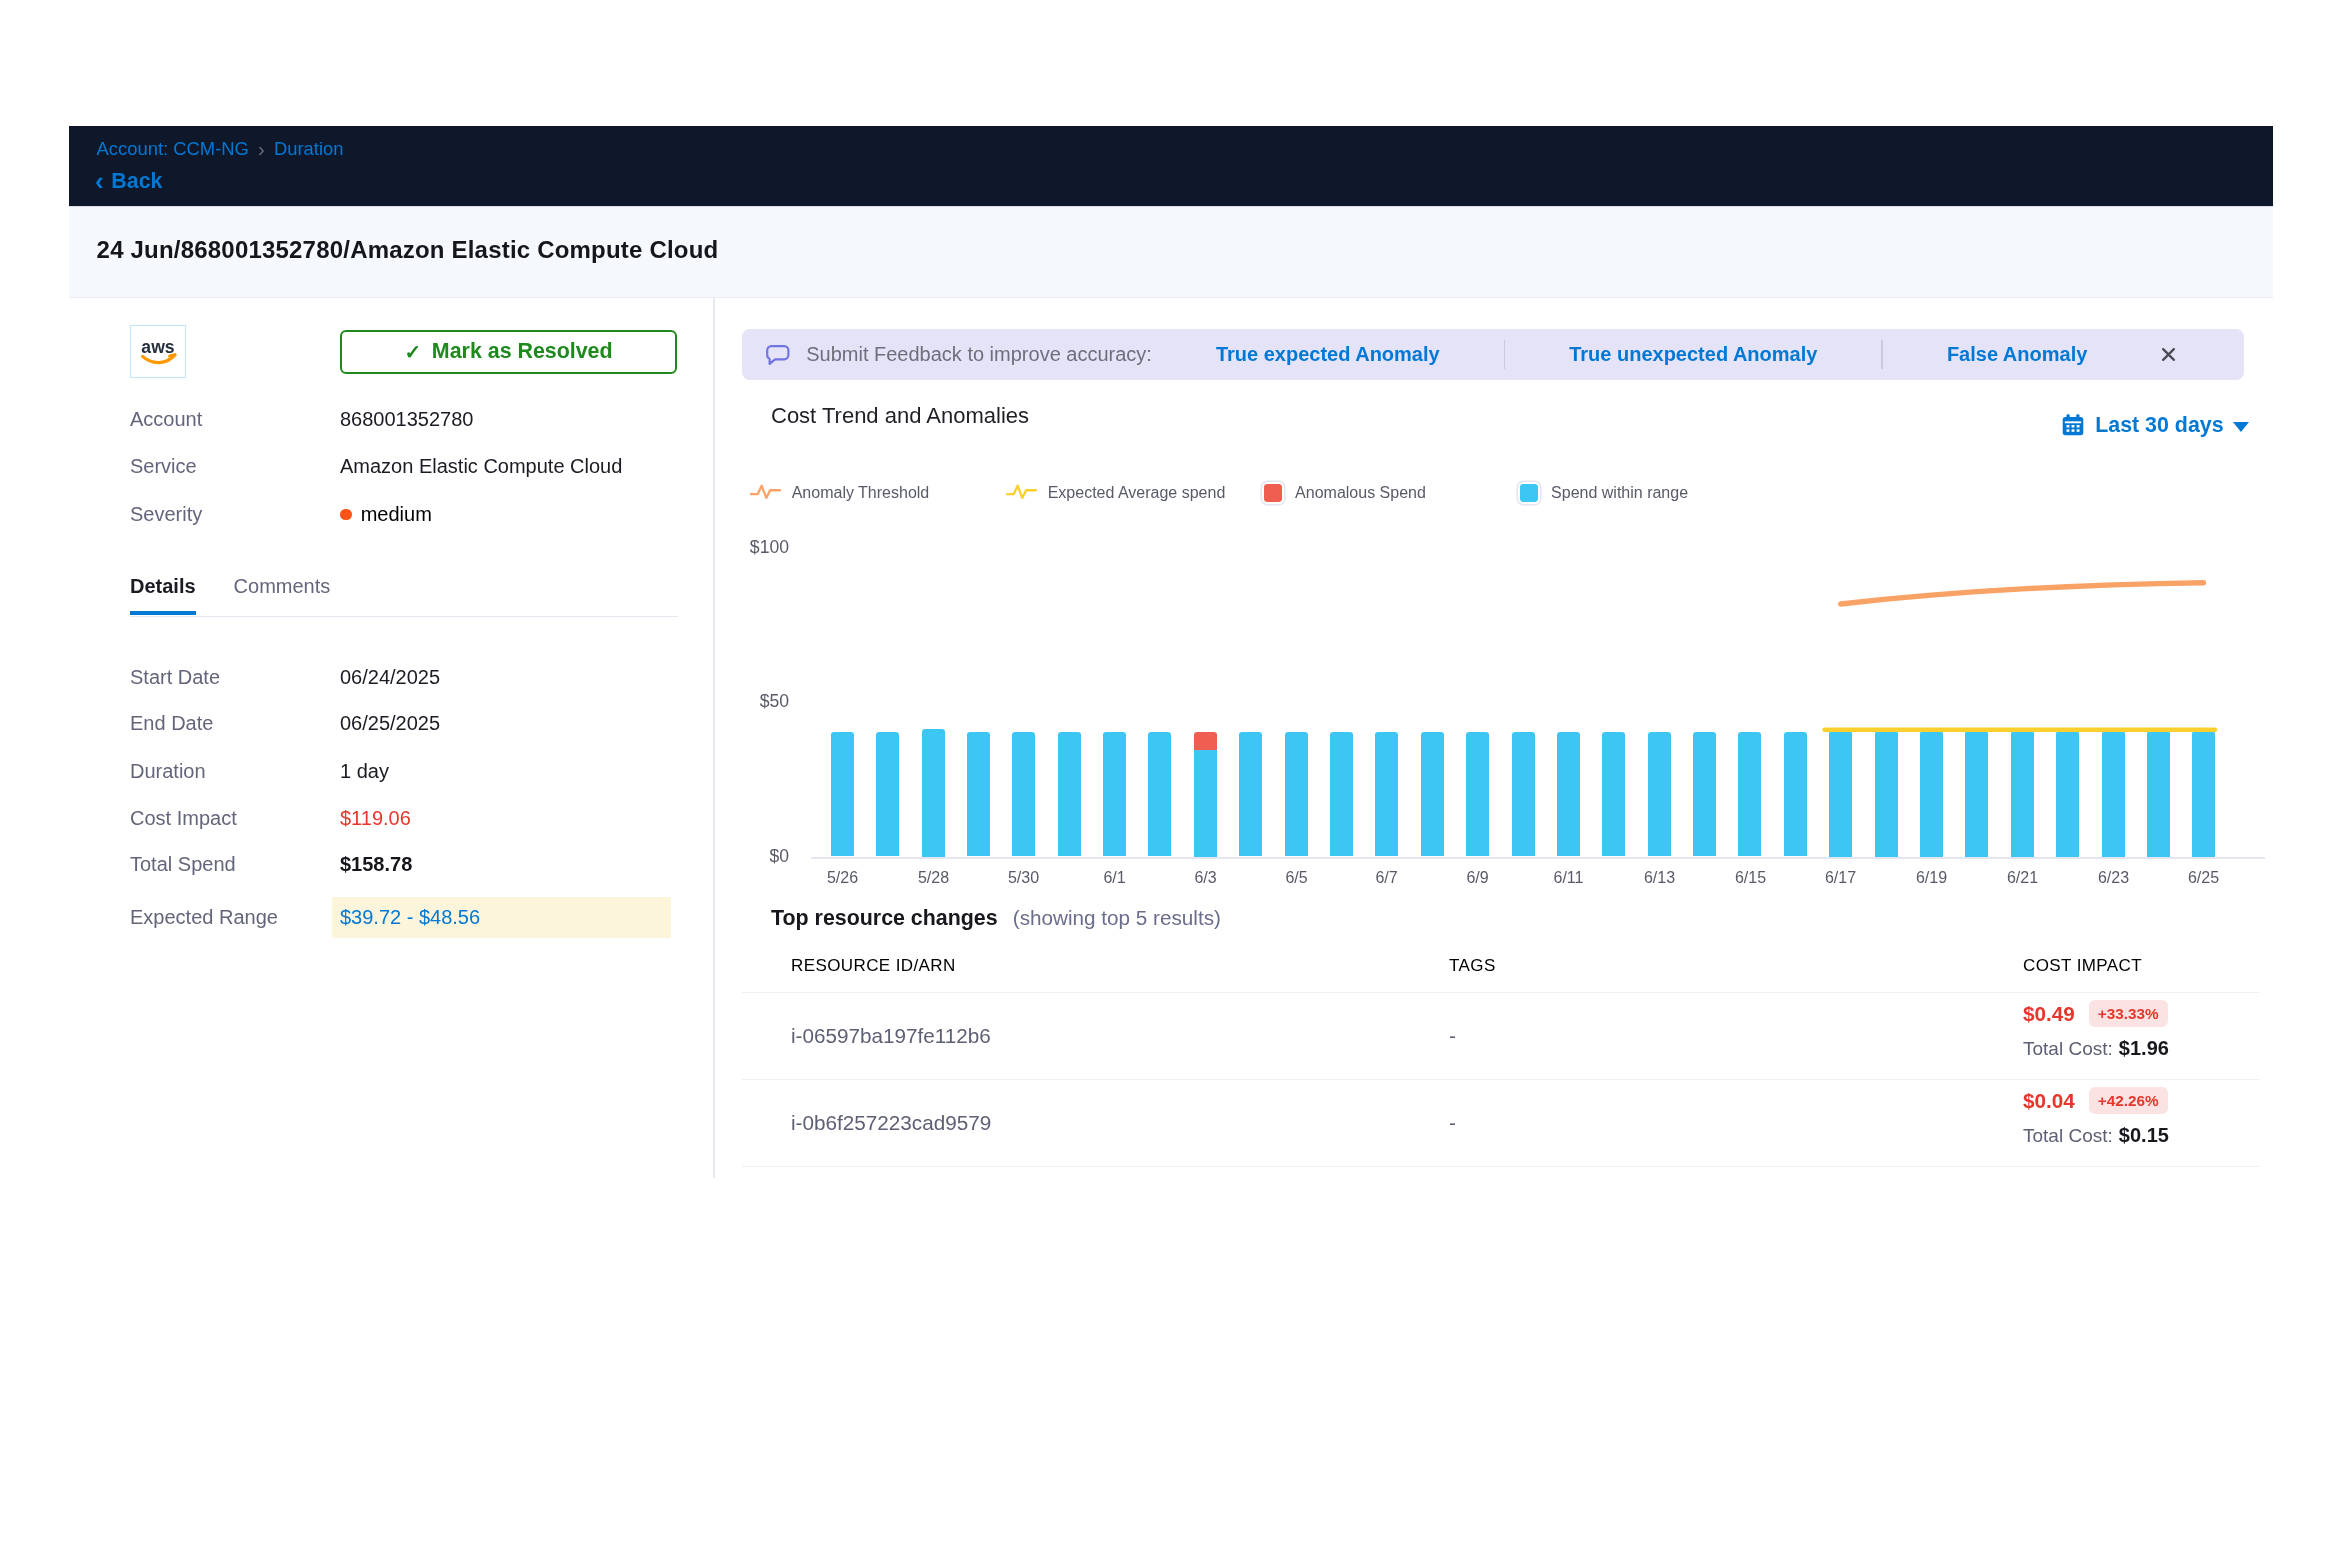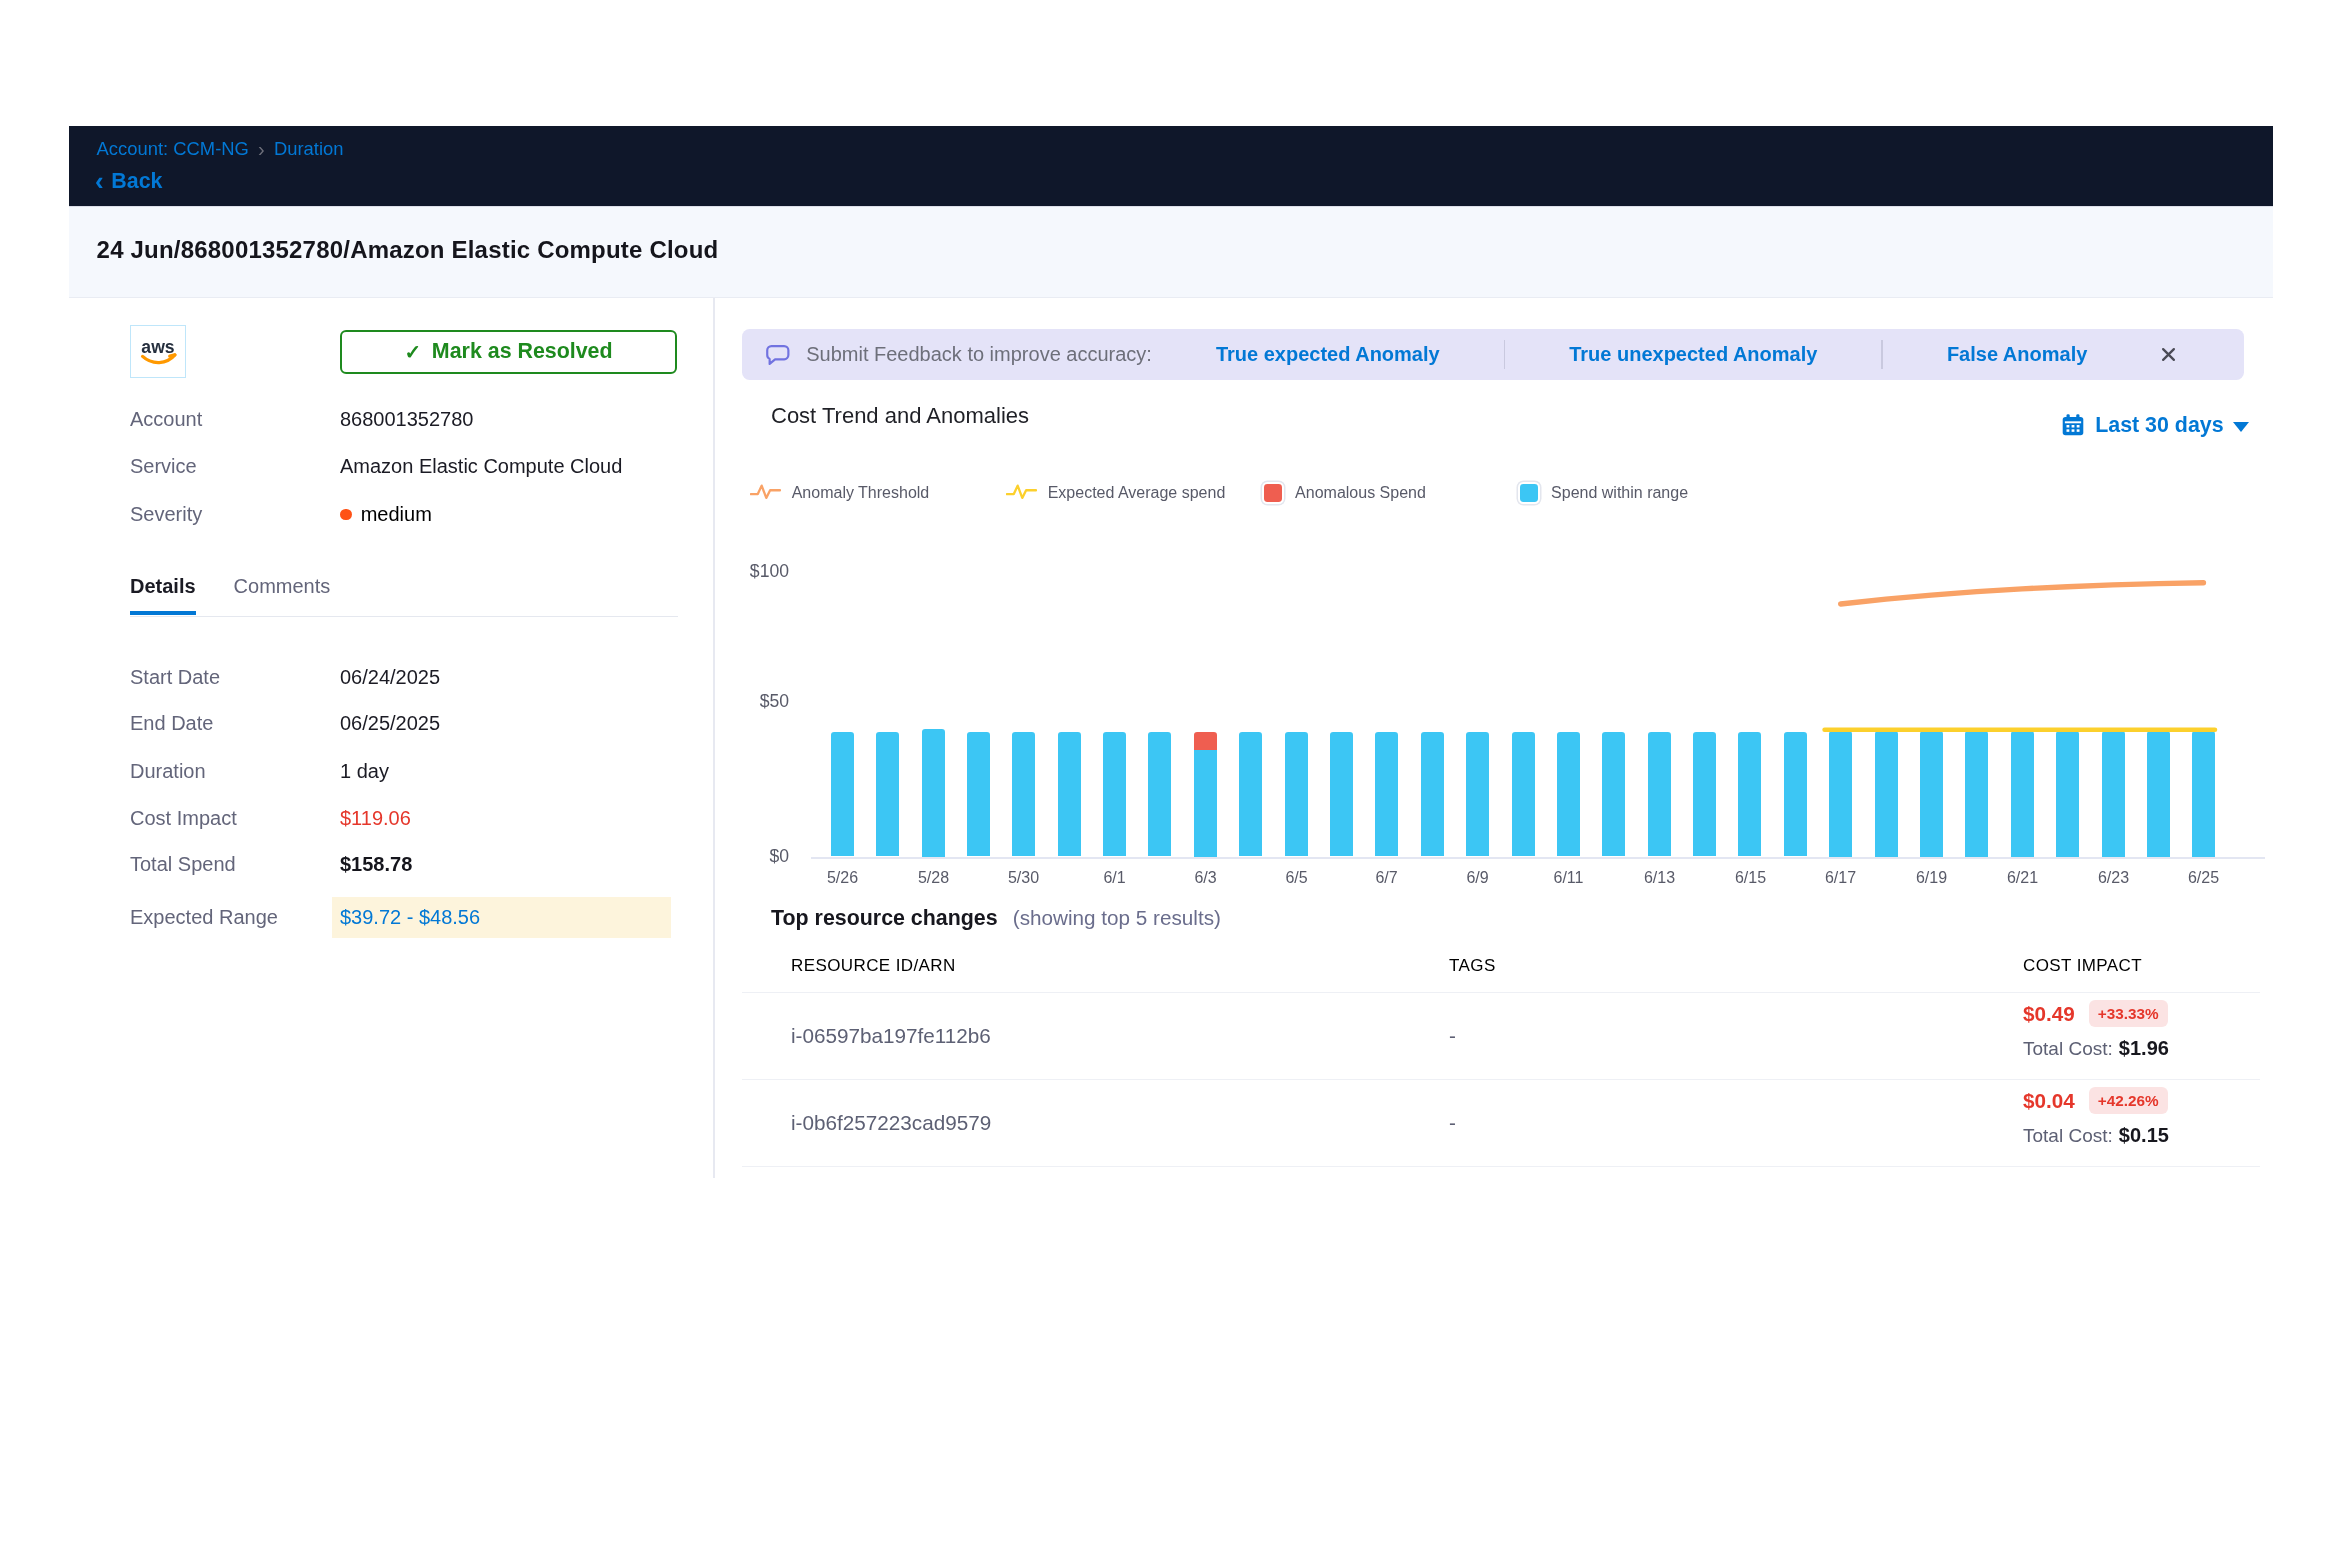--- a/index.html
+++ b/index.html
@@ -224,21 +224,21 @@
       </div>
       <div class="lg-item">
         <span class="swatch" style="background: rgb(60, 198, 244);"></span>
         <span>Spend within range</span>
       </div>
     </div>
 
   <div class="abs chart" id="chart">
       <div class="ylab" style="top: 349px;">$0</div>
       <div class="ylab" style="top: 194px;">$50</div>
-      <div class="ylab" style="top: 40px; margin-top: 24px;">$100</div>
+      <div class="ylab" style="top: 40px;">$100</div>
       <div class="axis"></div>
       <div class="bar" style="left: 89px; top: 235px; height: 124px;"></div>
       <div class="xlab" style="left: 66px;">5/26</div>
       <div class="bar" style="left: 134px; top: 235px; height: 124px;"></div>
       <div class="bar" style="left: 180px; top: 232px; height: 128px;"></div>
       <div class="xlab" style="left: 157px;">5/28</div>
       <div class="bar" style="left: 225px; top: 235px; height: 124px;"></div>
       <div class="bar" style="left: 270px; top: 235px; height: 124px;"></div>
       <div class="xlab" style="left: 247px;">5/30</div>
       <div class="bar" style="left: 316px; top: 235px; height: 124px;"></div>

